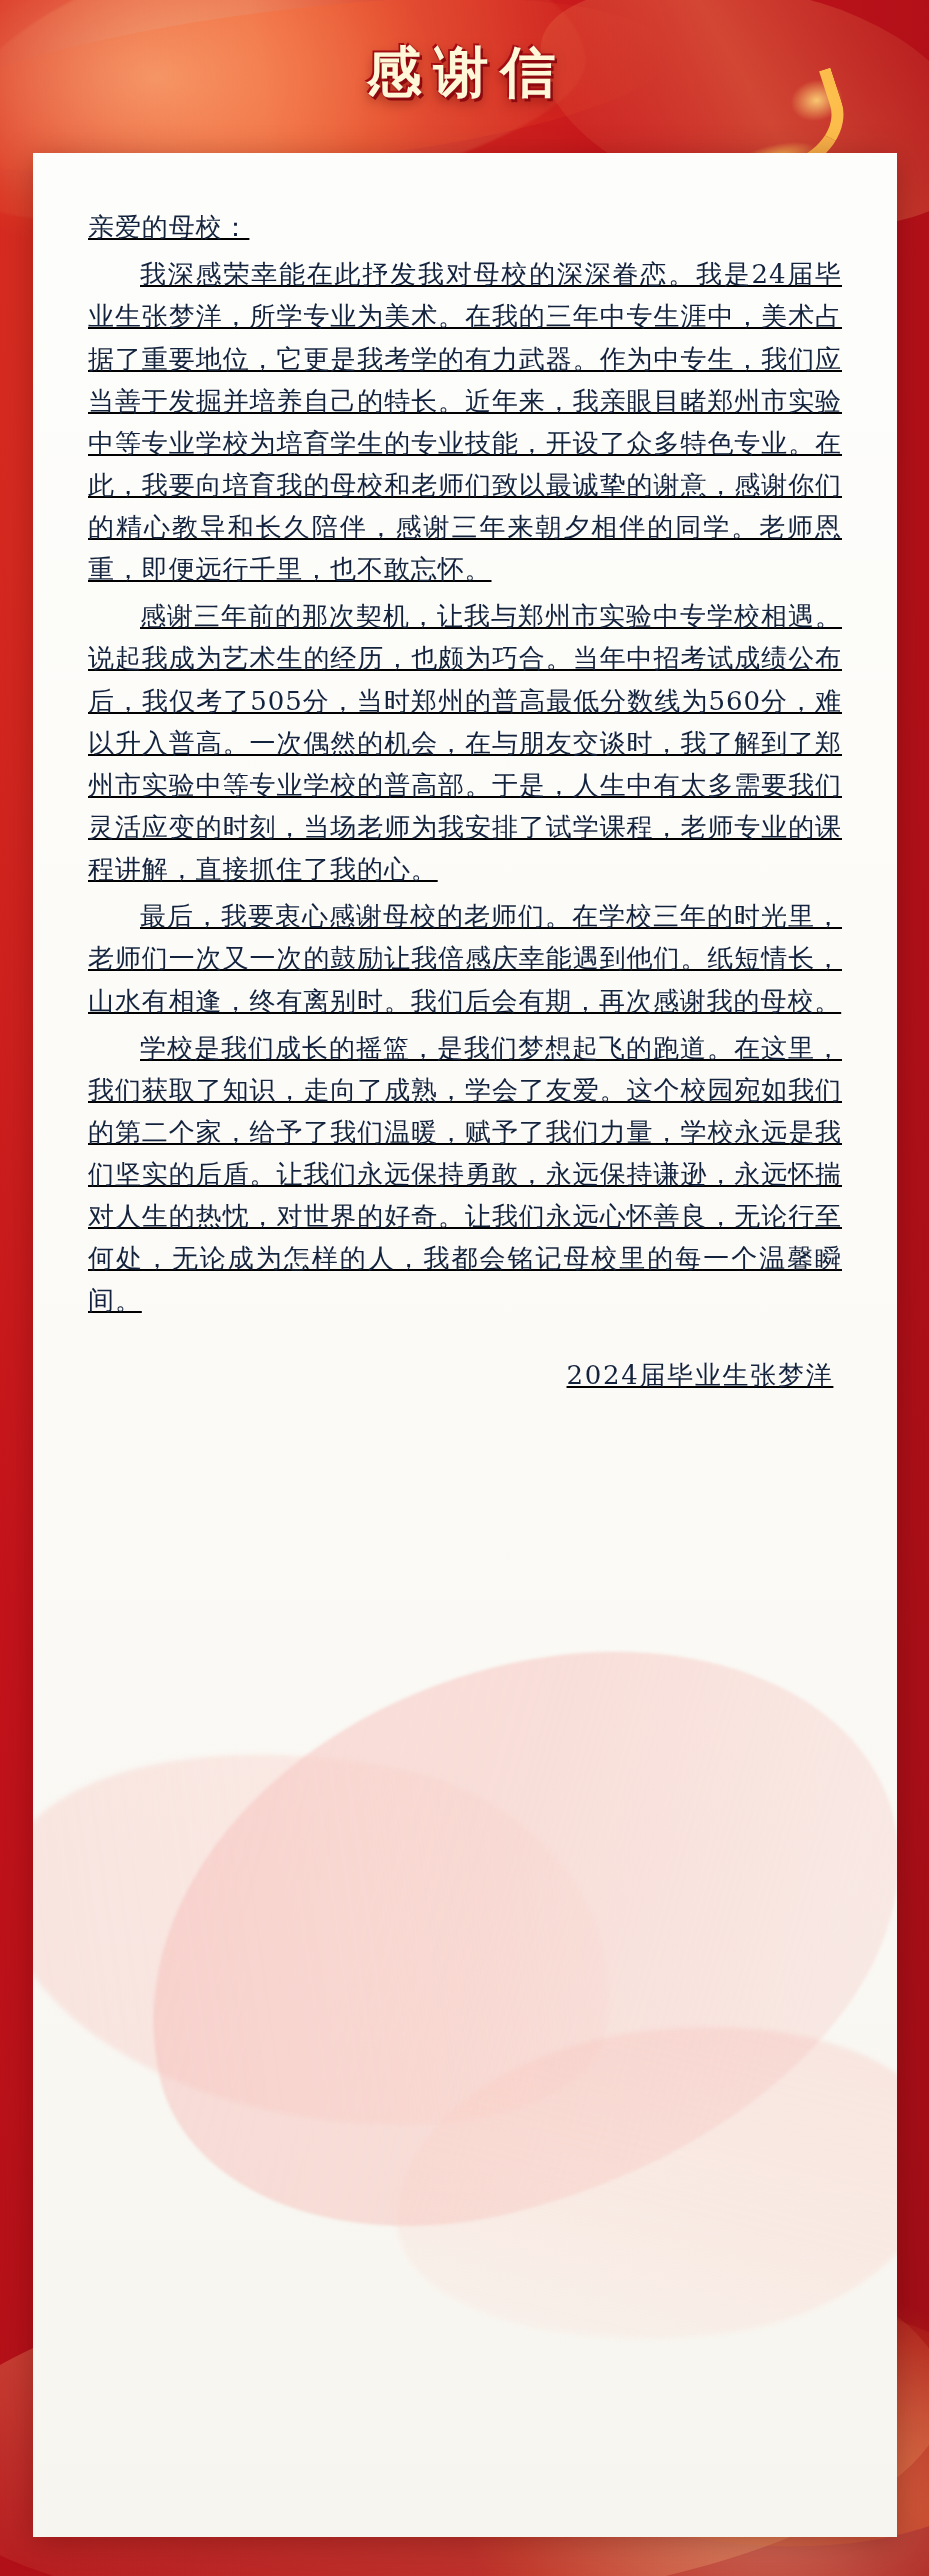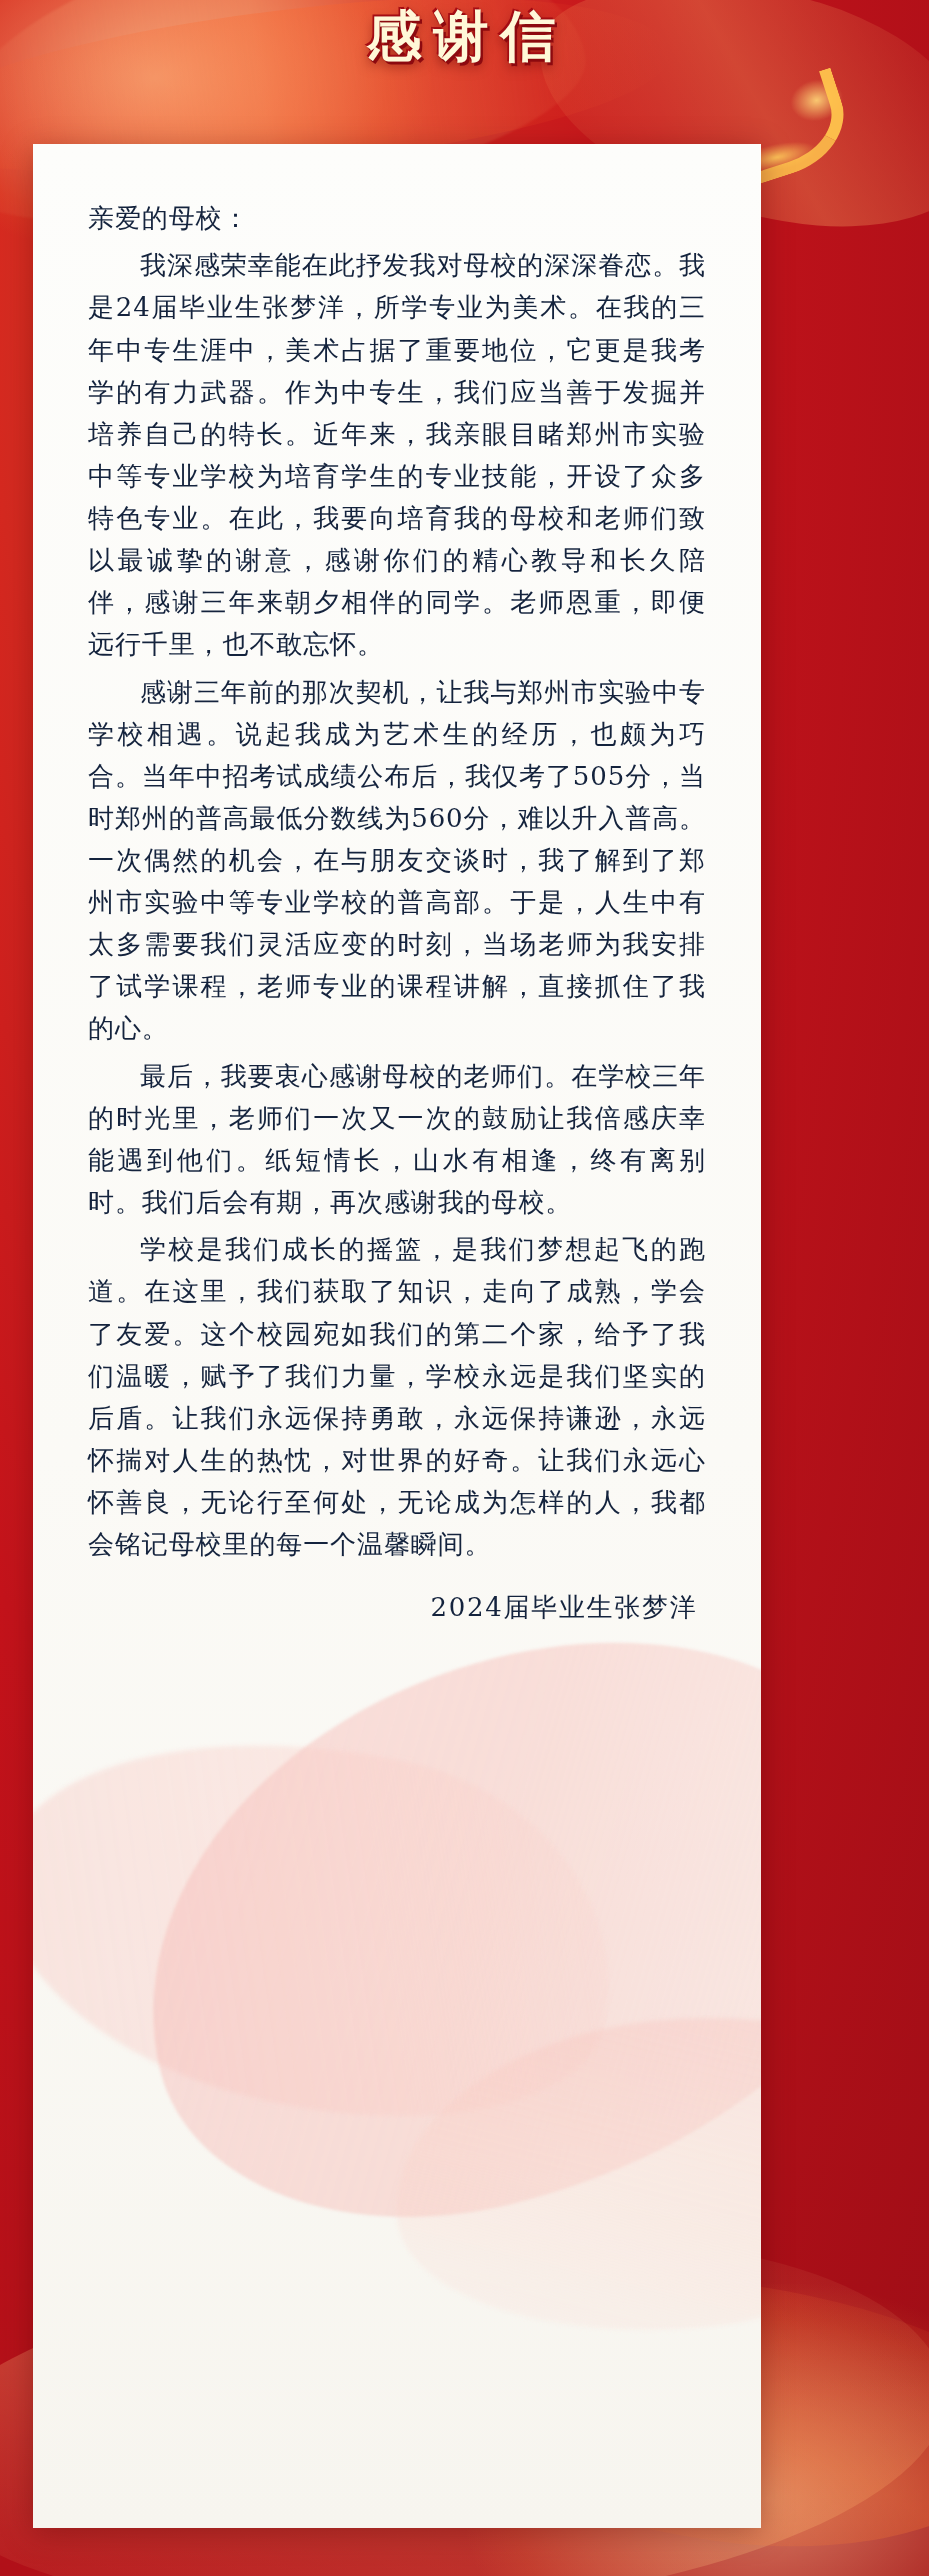--- a/index.html
+++ b/index.html
@@ -72,45 +72,46 @@
     position:absolute;top:83px;right:83px;width:103px;height:77px;
     border-right:12px solid rgba(255,196,77,.95);
     border-bottom:12px solid rgba(255,196,77,.85);
     border-radius:0 0 60% 0;
     transform:rotate(-18deg);
   }
 
   
   .title-band{
     position:absolute;top:0;left:0;right:8px;height:146px;
-    display:flex;align-items:flex-start;justify-content:center;
+    display:flex;align-items:center;justify-content:center;
   }
   .title{
     font-family:"DejaVu Serif","Liberation Serif",serif;
     font-weight:bold;
     font-size:55px;
     letter-spacing:12px;
     color:#fff8d8;
     text-shadow:
       0 0 1.7px #8d0a10,
       2.6px 2.6px 0 #8d0a10,
       -1.7px -1.7px 0 #a80d14,
       0 5.2px 12px rgba(90,0,0,.55);
     padding-left:12px;
   }
 
   
   .paper{
     position:absolute;
-    top:144px;left:33px;
-    width:728px;
+    top:153px;left:33px;
+    width:864px;
     height:2384px;
     background:linear-gradient(180deg,#fdfdfb 0%,#fbfaf6 55%,#f7f5ef 100%);
     box-shadow:0 5.2px 29px rgba(70,0,0,.35);
     overflow:hidden;
+    text-decoration:underline;
   }
   
   .paper-ribbon{
     position:absolute;
     left:103px;top:1515px;width:775px;height:534px;
     background:linear-gradient(120deg,rgba(243,150,150,.30),rgba(246,185,178,.42) 45%,rgba(243,150,150,.12));
     border-radius:55% 45% 60% 40%/60% 45% 55% 40%;
     transform:rotate(-14deg);
     filter:blur(1.7px);
     pointer-events:none;
@@ -141,21 +142,21 @@
     color:#14233d;
     font-size:26px;
     line-height:1.62;
     letter-spacing:0.9px;
   }
   .letter p{margin:0 0 5.2px 0;text-align:justify;text-justify:inter-ideograph;}
   .indent1{text-indent:2em;}
   .salutation{text-indent:0;}
   .sign{
     text-align:right;
-    margin-top:21px;
+    margin-top:32px;
     margin-right:8.6px;
     font-size:26px;
     letter-spacing:1.7px;
   }
   .sign div{margin-bottom:3.4px;}
 </style>
 </head>
 <body>
 
 <div class="bg-wrap">

